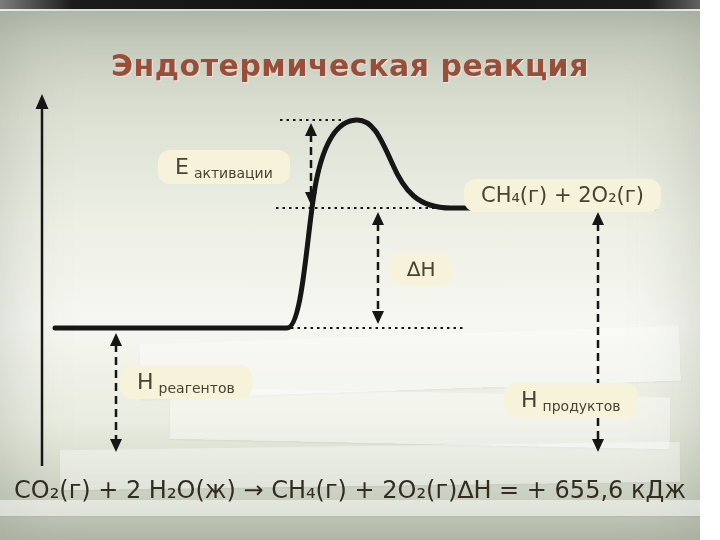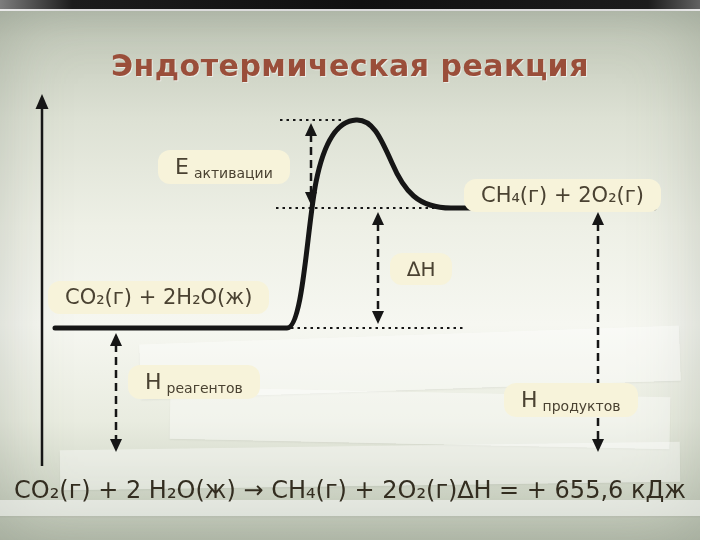--- a/index.html
+++ b/index.html
@@ -43,21 +43,21 @@
     background: var(--label-bg, #f7f3da);
     color: var(--label-text, #4a4232);
     font-size: 20px; padding: 4px 17px; line-height: 1.2; border-radius: 12px;
   }
   .lbl .big   { font-size: 22px; }
   .lbl .small { font-size: 14px; margin-left: 5px; position: relative; top: 4px; }
   .act-label    { left: 158px; top: 150px; }
   .prod-label   { left: 464px; top: 156px; font-size: 21px; margin-top: 23px; }
   .react-label  { left: 48px;  top: 281px; font-size: 21px; }
   .dh-label     { left: 390px; top: 253px; }
-  .hreact-label { left: 128px; top: 365px; }
+  .hreact-label { left: 120px; top: 365px; }
   .hprod-label  { left: 504px; top: 383px; }
   .equation {
     position: absolute; left: 14px; right: 16px; top: 476px; z-index: 3;
     display: flex; justify-content: space-between; align-items: baseline;
     font-size: 24px; color: var(--equation-text, #332d20); white-space: nowrap;
   }
 </style>
 </head>
 <body>
 
@@ -106,21 +106,20 @@
       <polygon class="head" points="598,212 592,225 604,225"></polygon>
       <polygon class="head" points="598,452 592,439 604,439"></polygon>
     </g>
   </svg>
 
   <div class="lbl act-label">
     <span class="big">E</span><span class="small">активации</span>
   </div>
 
   <div class="lbl prod-label">CH₄(г) + 2O₂(г)</div>
-  <div class="lbl react-label">CO₂(г) + 2H₂O(ж)</div>
   <div class="lbl dh-label">∆H</div>
 
   <div class="lbl hreact-label">
     <span class="big">H</span><span class="small">реагентов</span>
   </div>
 
   <div class="lbl hprod-label">
     <span class="big">H</span><span class="small">продуктов</span>
   </div>
 

